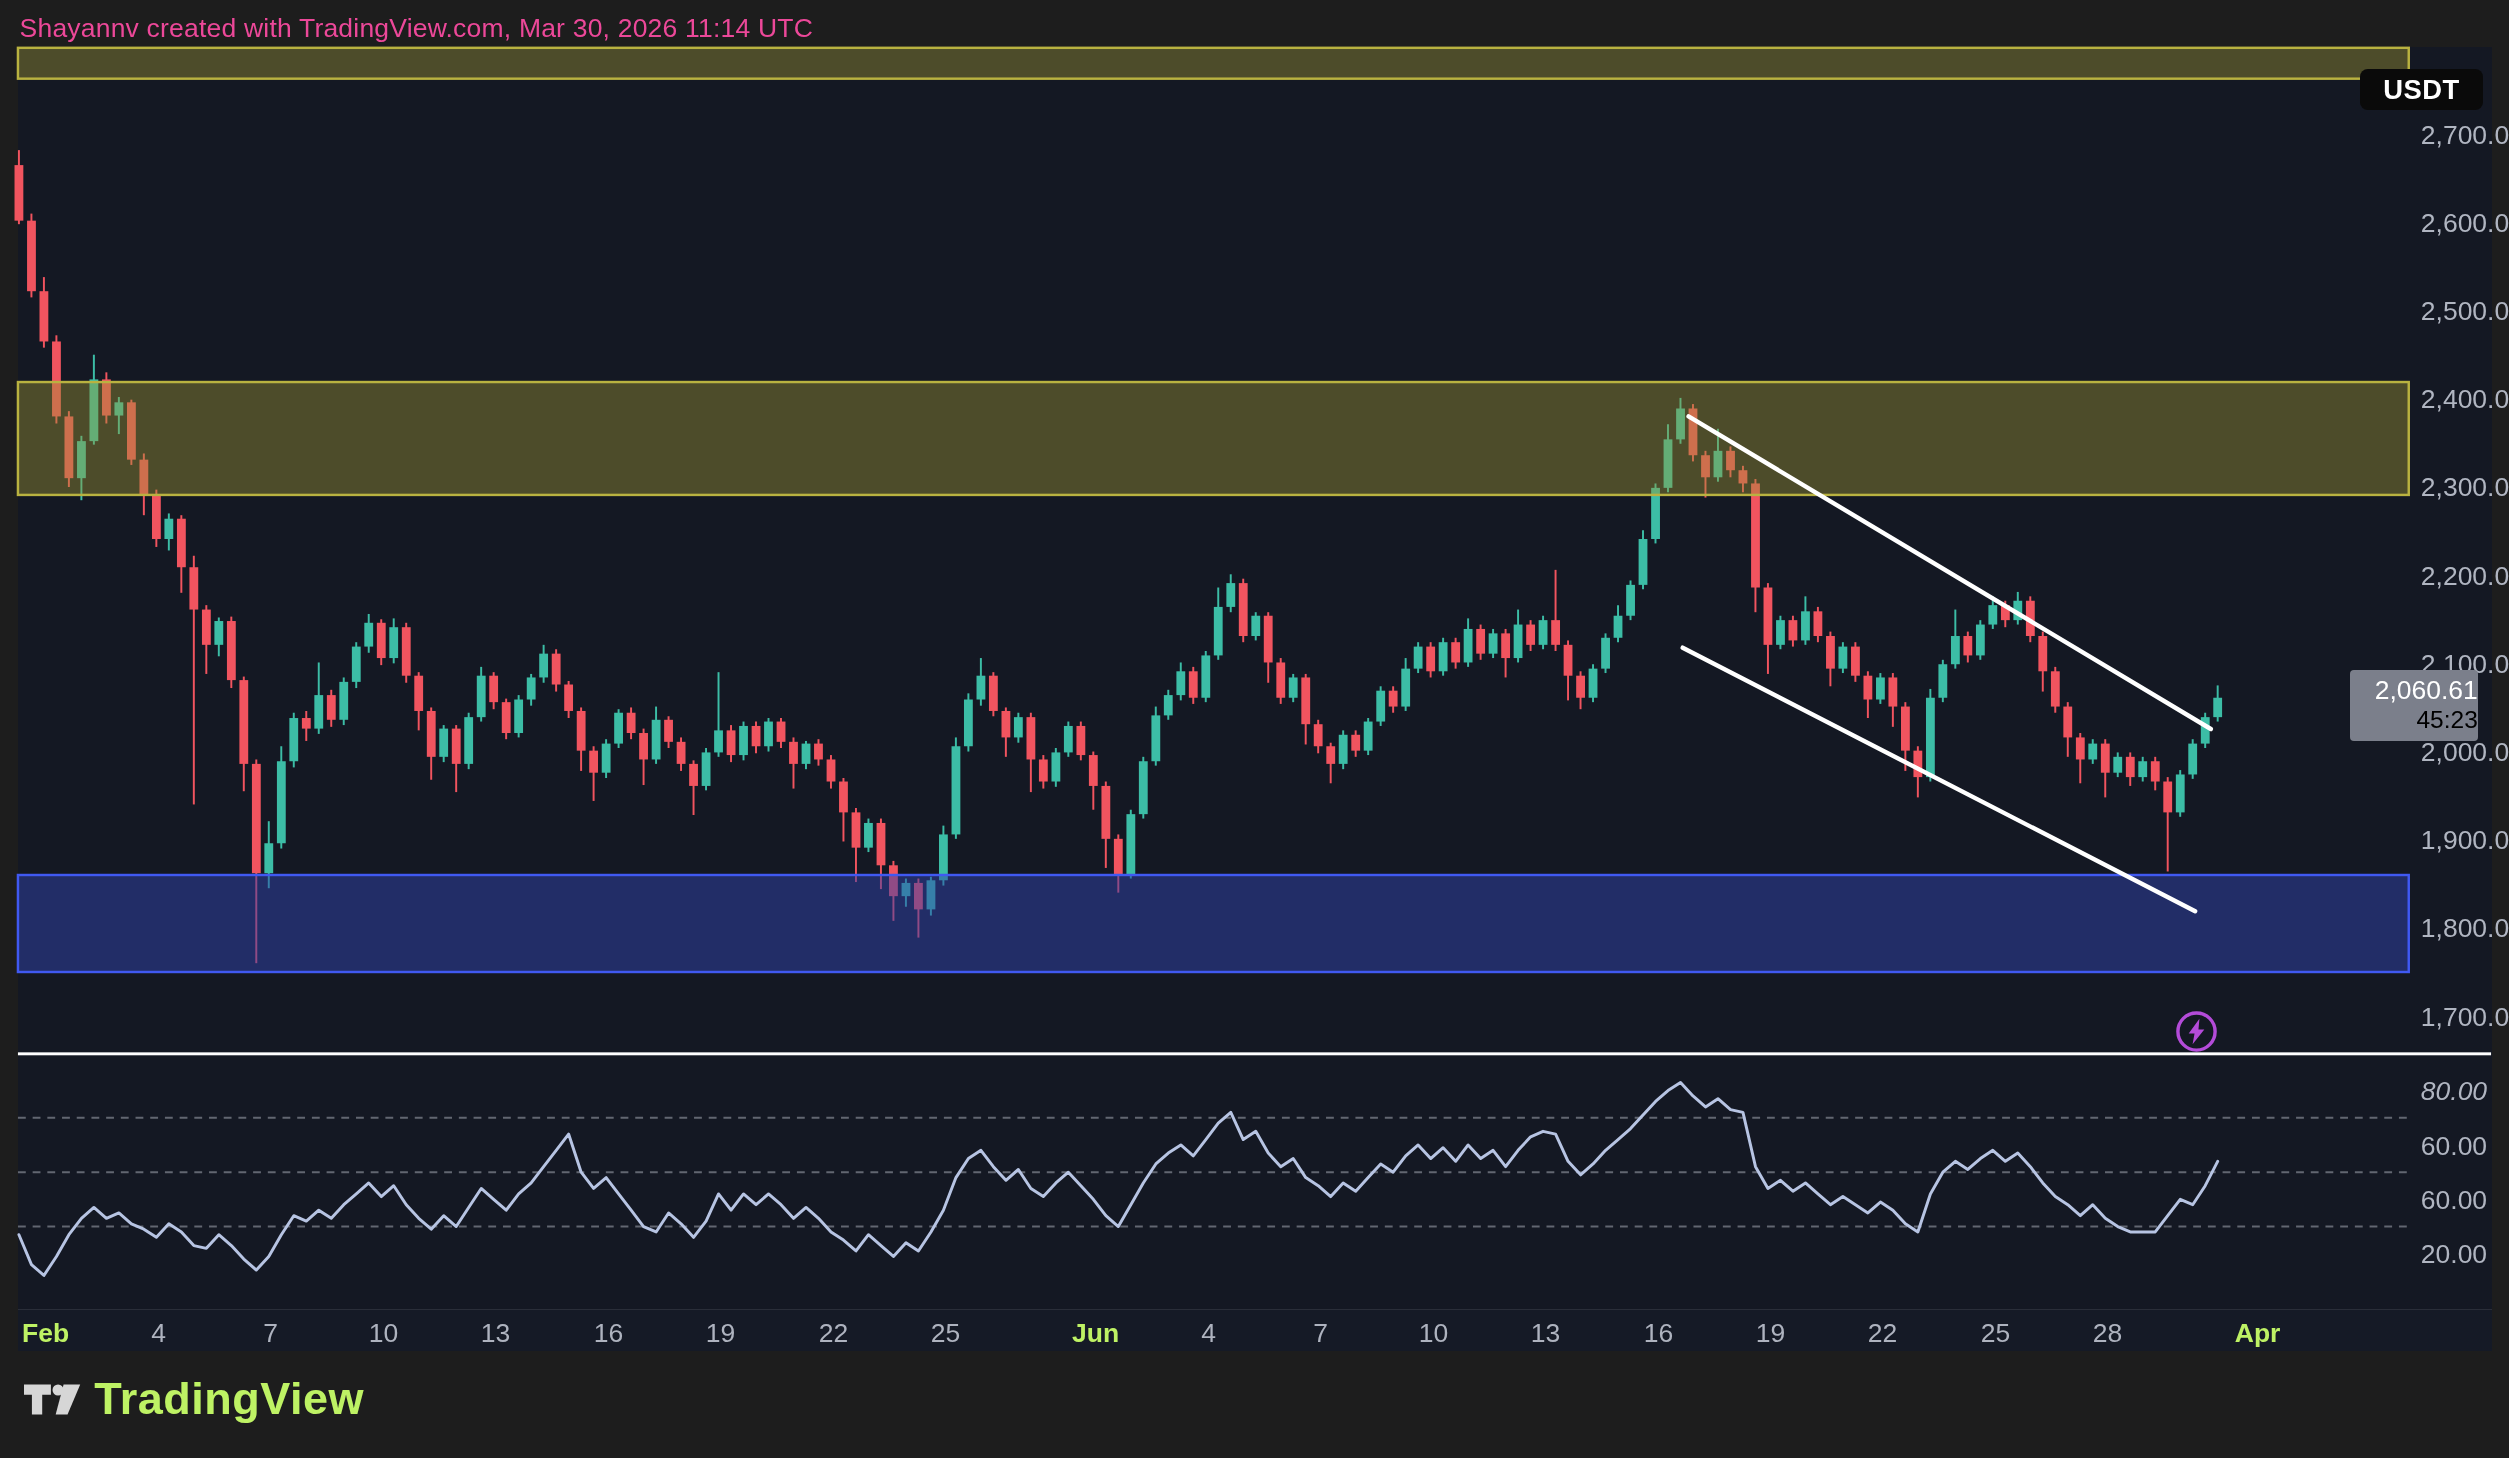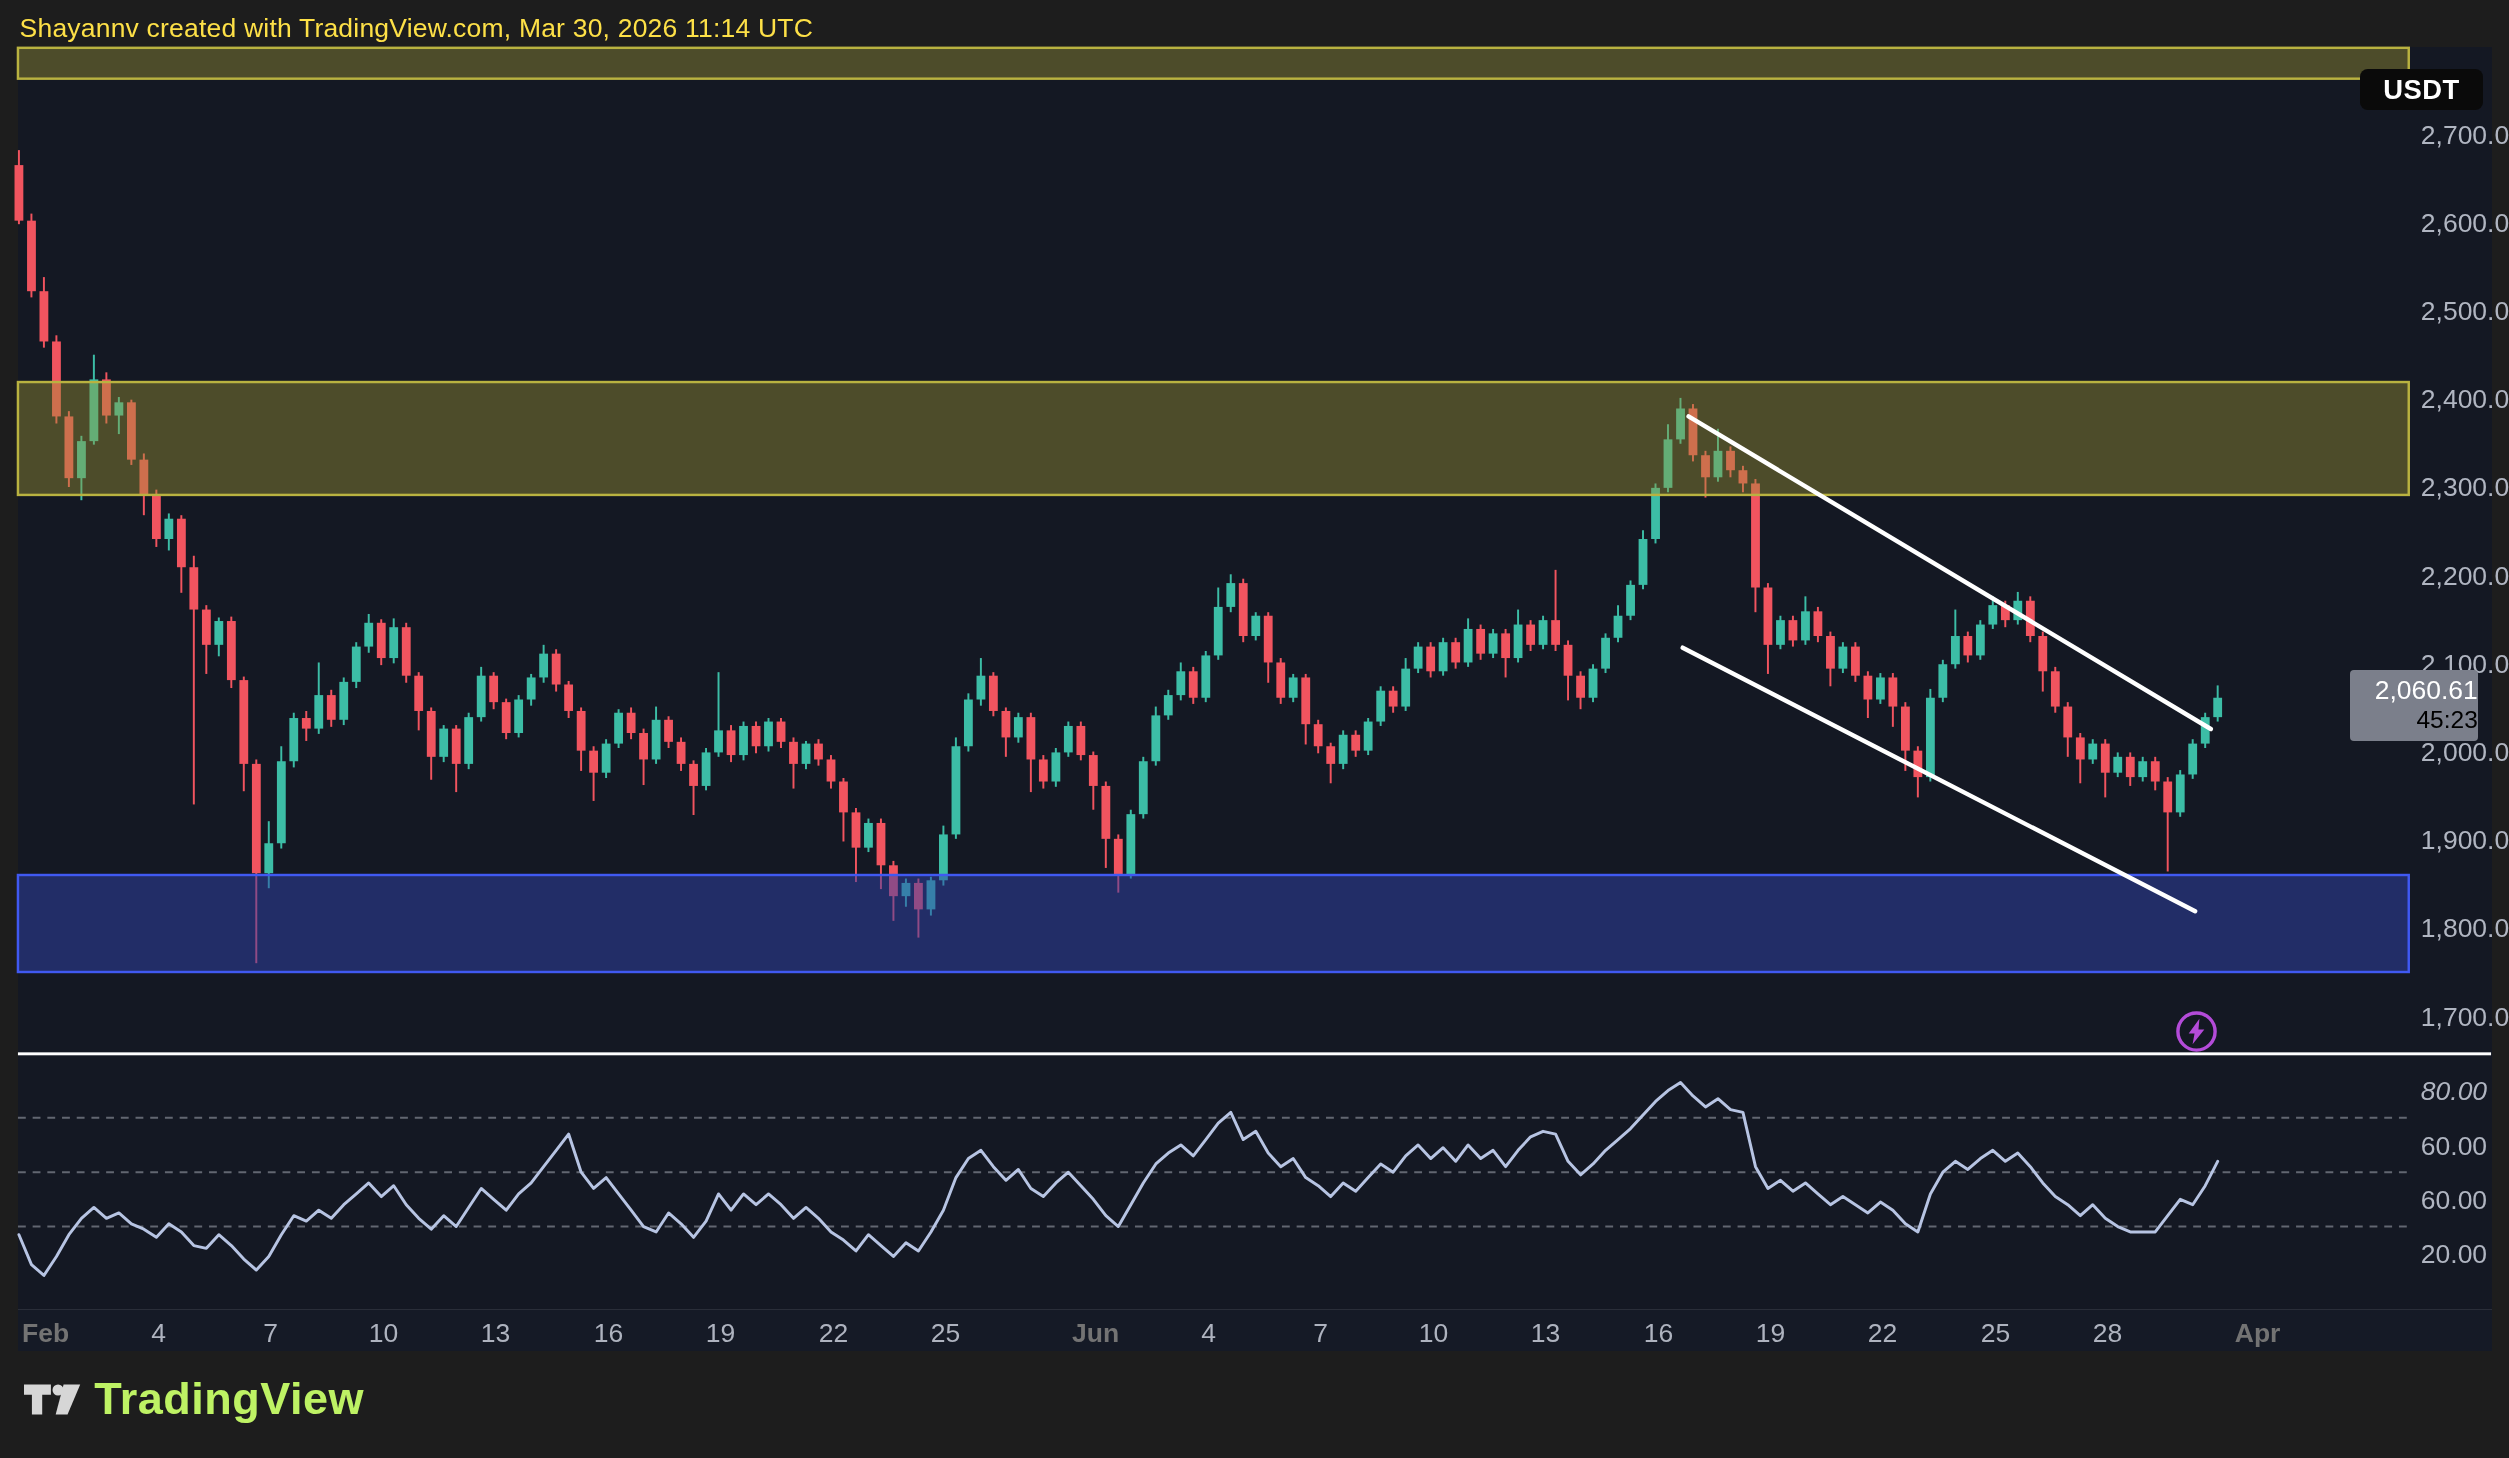--- a/index.html
+++ b/index.html
@@ -1,27 +1,27 @@
 <!DOCTYPE html>
 <html><head>
 <meta charset="utf-8">
 <style>
   html,body{margin:0;padding:0;background:#1d1d1d;}
   #screen{position:relative;width:2509px;height:1458px;background:#1d1d1d;overflow:hidden;
           font-family:"Liberation Sans",sans-serif;}
   #titlebar{position:absolute;left:0;top:0;width:2509px;height:47px;}
-  #title{position:absolute;left:19.6px;top:12.7px;font-size:26.5px;color:#fde047;letter-spacing:0.2px;}
+  #title{position:absolute;left:19.6px;top:12.7px;font-size:26.5px;color:#ec4899;letter-spacing:0.2px;}
   #content{position:absolute;left:17.6px;top:47px;width:2474px;height:1304px;background:#141823;}
   #chart-svg{position:absolute;left:0;top:0;}
   .axis-label{position:absolute;font-size:26.5px;color:#b0b5c1;white-space:nowrap;}
   #price-axis{position:absolute;left:2409px;top:47px;width:100px;height:1262px;}
   #time-axis{position:absolute;left:17.6px;top:1309px;width:2474px;height:41px;background:#151a26;
              border-top:1px solid #2a2e39;}
   .time-label{position:absolute;top:7.8px;transform:translateX(-50%);font-size:26.5px;color:#aeb3bf;}
-  .time-label.major{color:#737373;font-weight:bold;}
+  .time-label.major{color:#bef264;font-weight:bold;}
   #usdt-badge{position:absolute;left:2360px;top:61px;width:123px;height:41px;background:#0a0a0a;
               border-radius:7.8px;color:#fff;font-size:27.4px;font-weight:bold;display:flex;
               align-items:center;justify-content:center;letter-spacing:0.5px;margin-top:8px;}
   #last-price-badge{position:absolute;left:2350px;width:118px;background:#7b7f8b;border-radius:3.9px;
               color:#fff;padding:5.9px 0 6.9px 9.8px;line-height:1.1;text-align:right;}
   #last-price-badge .p{font-size:26.5px;}
   #last-price-badge .cd{font-size:24.5px;color:#000000;margin-top:2px;}
   #logo{position:absolute;left:23.5px;top:1373px;display:flex;align-items:center;}
   #logo-text{color:#bef264;font-size:45px;font-weight:bold;margin-left:13.7px;letter-spacing:0.5px;}
   #bolt-button{position:absolute;left:2174px;top:1009px;width:45px;height:45px;cursor:pointer;}

